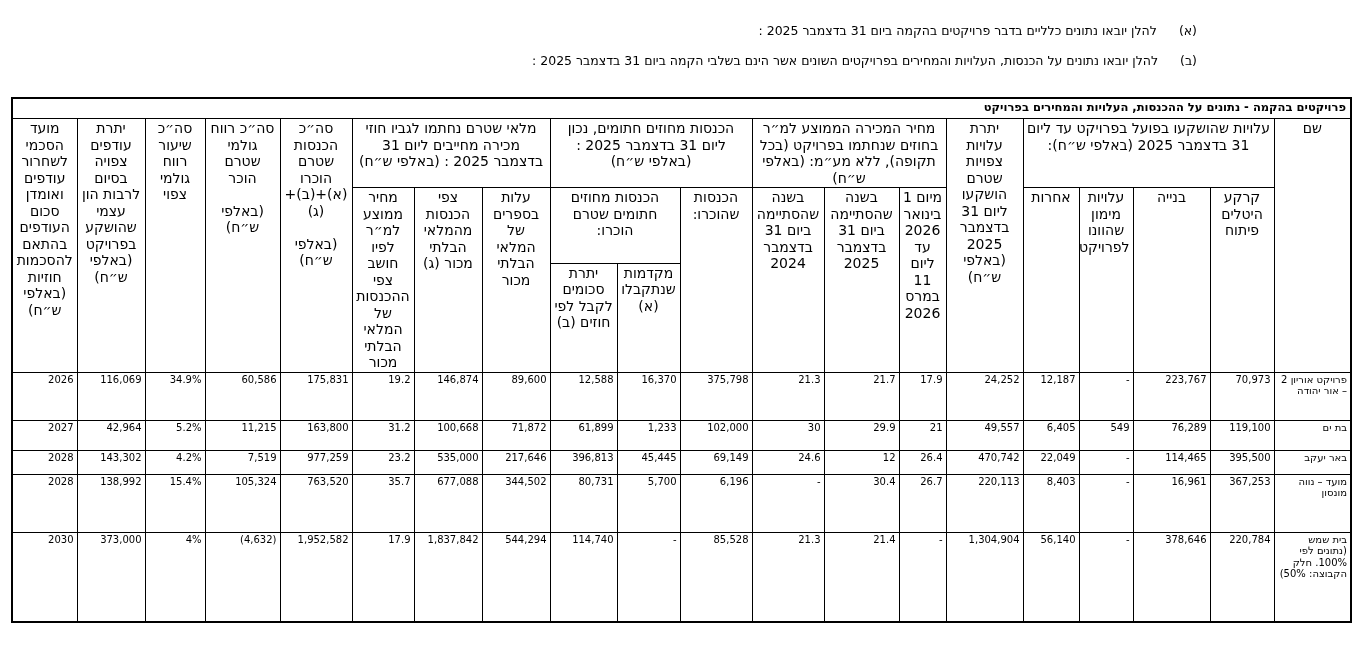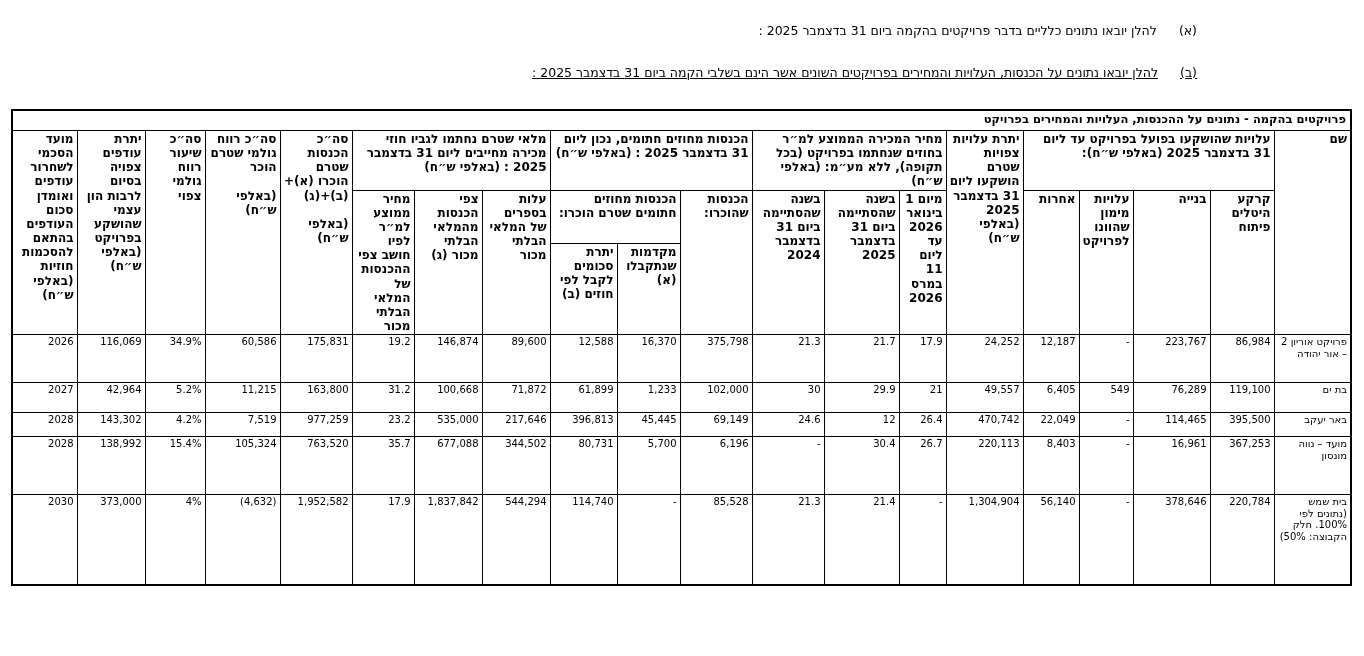--- a/index.html
+++ b/index.html
@@ -9,40 +9,41 @@
   }
   .page { position:relative; width:1364px; height:656px; direction:rtl; }
 
   .heading {
     margin:38px 48px 0 0; text-align:right;
     font-weight:bold; font-size:13px;
   }
   .sec-title { margin-right:16px; }
 
   .para { margin:23px 167px 0 0; text-align:right; font-size:12.5px;padding-left:28px; }
-  .para + .para { margin-top:27px;text-decoration:underline; }
+  .para + .para { margin-top:15px; }
   .para .ptext { margin-right:22px; }
 
   table.data-table {
     border-collapse:collapse; table-layout:fixed;
     width:1339px; margin:29px 12px 0 0;
     border:2px solid #000;
     padding-left:25px;
   }
   .data-table th, .data-table td {
     border:1px solid #000; vertical-align:top; padding:1px 3px;
     text-align:right; overflow:hidden;
   }
   tr.title-row th {
     font-size:11.5px; font-weight:bold; height:17px; padding:1px 4px;
     white-space:nowrap;
   }
   thead tr.hrow th {
-    font-size:12px; font-weight:bold; line-height:1.18;
+    font-size:14px; font-weight:normal; line-height:1.18;
     white-space:pre-wrap;
+    text-align:center;
   }
   tr.h1 { height:50px; }
   tr.h2 { height:44px; }
   tr.h3 { height:76px; }
   tbody td { font-size:10px; line-height:1.15; }
   tbody td b { font-weight:normal; }
   tbody td .note { font-weight:normal; }
 </style>
 </head>
 <body>
@@ -117,21 +118,21 @@
         <th rowspan="2">מחיר ממוצע למ״ר לפיו חושב צפי ההכנסות של המלאי הבלתי מכור</th>
       </tr>
       <tr class="hrow h3">
         <th>מקדמות שנתקבלו (א)</th>
         <th>יתרת סכומים לקבל לפי חוזים (ב)</th>
       </tr>
     </thead>
     <tbody id="tbody">
         <tr style="height: 48px;">
           <td><b>פרויקט אוריון 2 – אור יהודה</b></td>
-          <td>86,984</td>
+          <td>70,973</td>
           <td>223,767</td>
           <td>-</td>
           <td>12,187</td>
           <td>24,252</td>
           <td>17.9</td>
           <td>21.7</td>
           <td>21.3</td>
           <td>375,798</td>
           <td>16,370</td>
           <td>12,588</td>

